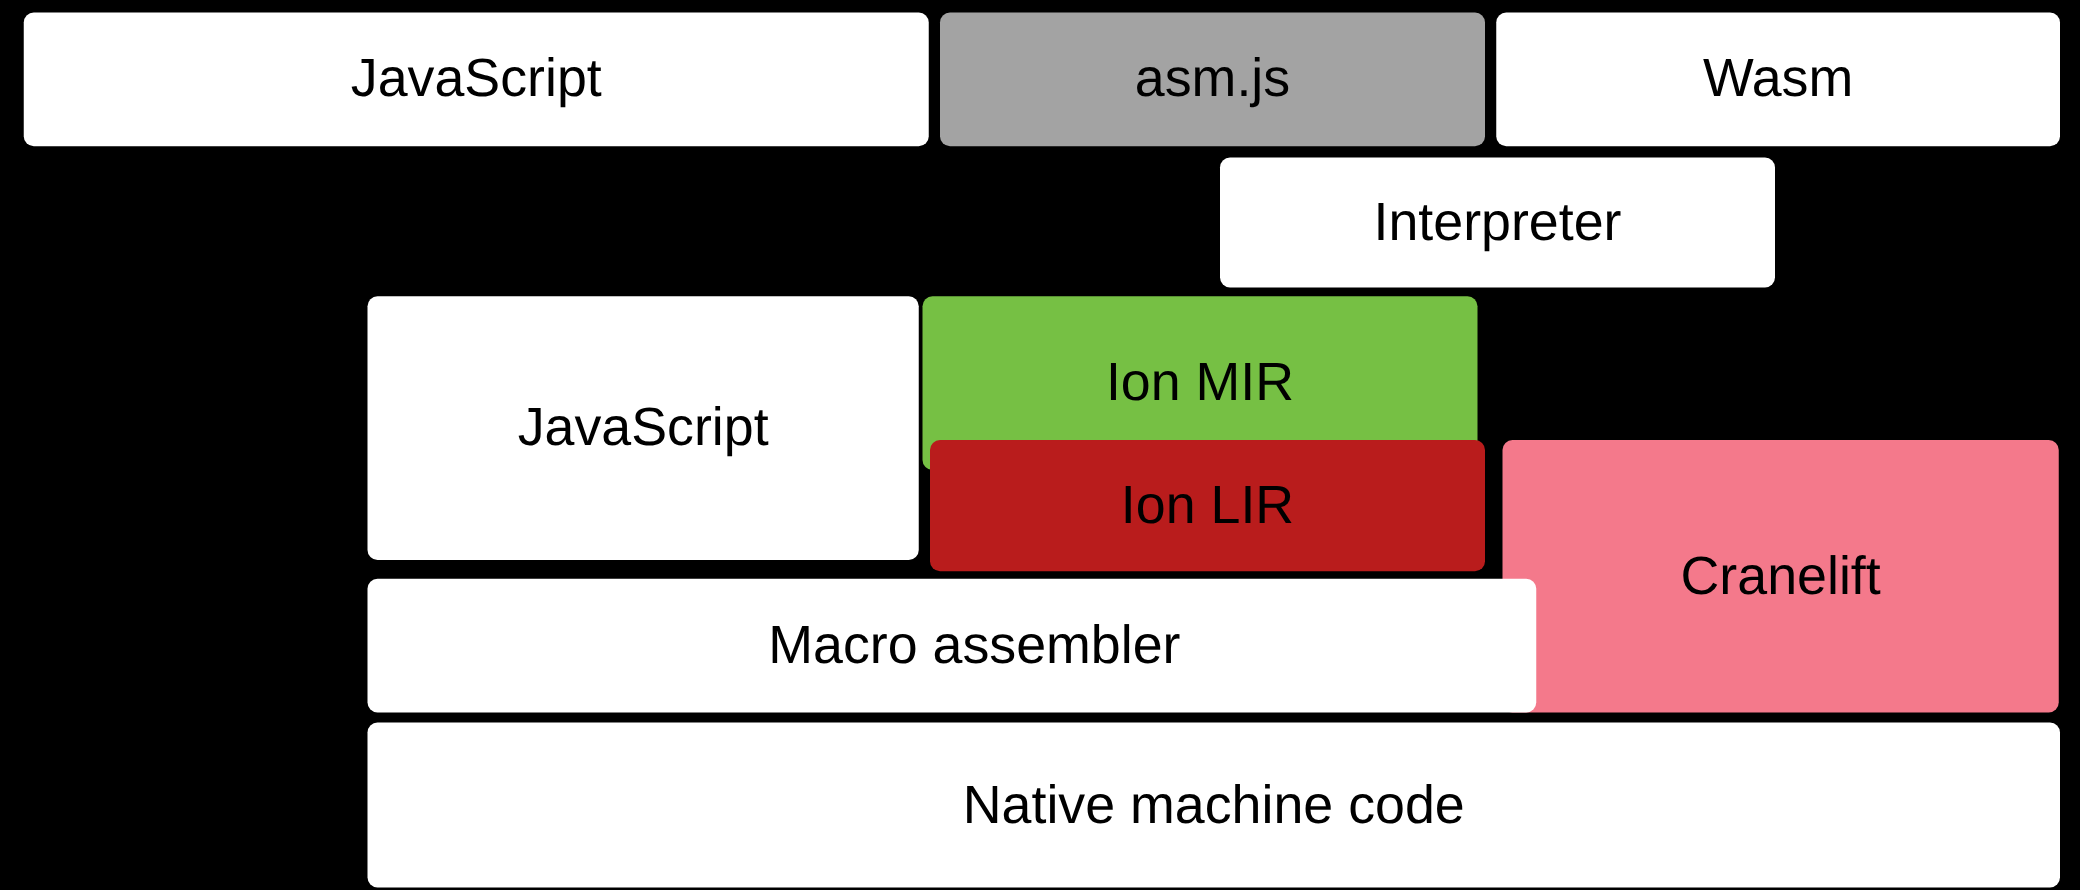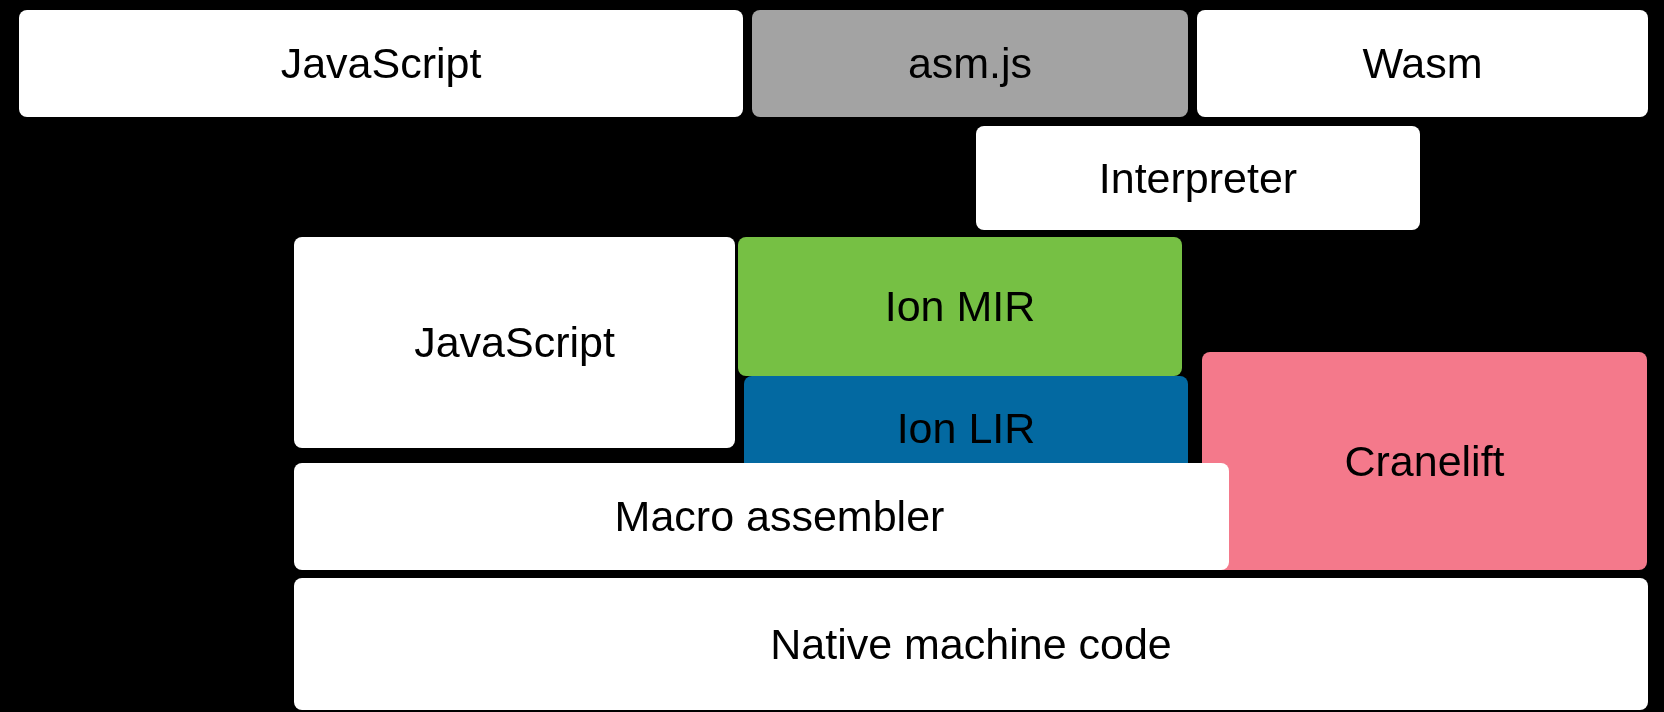--- a/index.html
+++ b/index.html
@@ -72,21 +72,21 @@
 
 
   <div class="box" id="box-baseline" style="background: rgb(255, 255, 255);">
     <span>JavaScript</span>
   </div>
 
   <div class="box" id="box-ion-mir" style="background: rgb(118, 192, 68);">
     <span>Ion MIR</span>
   </div>
 
-  <div class="box" id="box-ion-lir" style="background: #0369a1; margin-top: 24px;">
+  <div class="box" id="box-ion-lir" style="background: #b91c1c;">
     <span>Ion LIR</span>
   </div>
 
   <div class="box" id="box-cranelift" style="background: rgb(244, 121, 139);">
     <span>Cranelift</span>
   </div>
 
   <div class="box" id="box-macro" style="background: rgb(255, 255, 255); padding-left: 36px;">
     <span>Macro assembler</span>
   </div>

